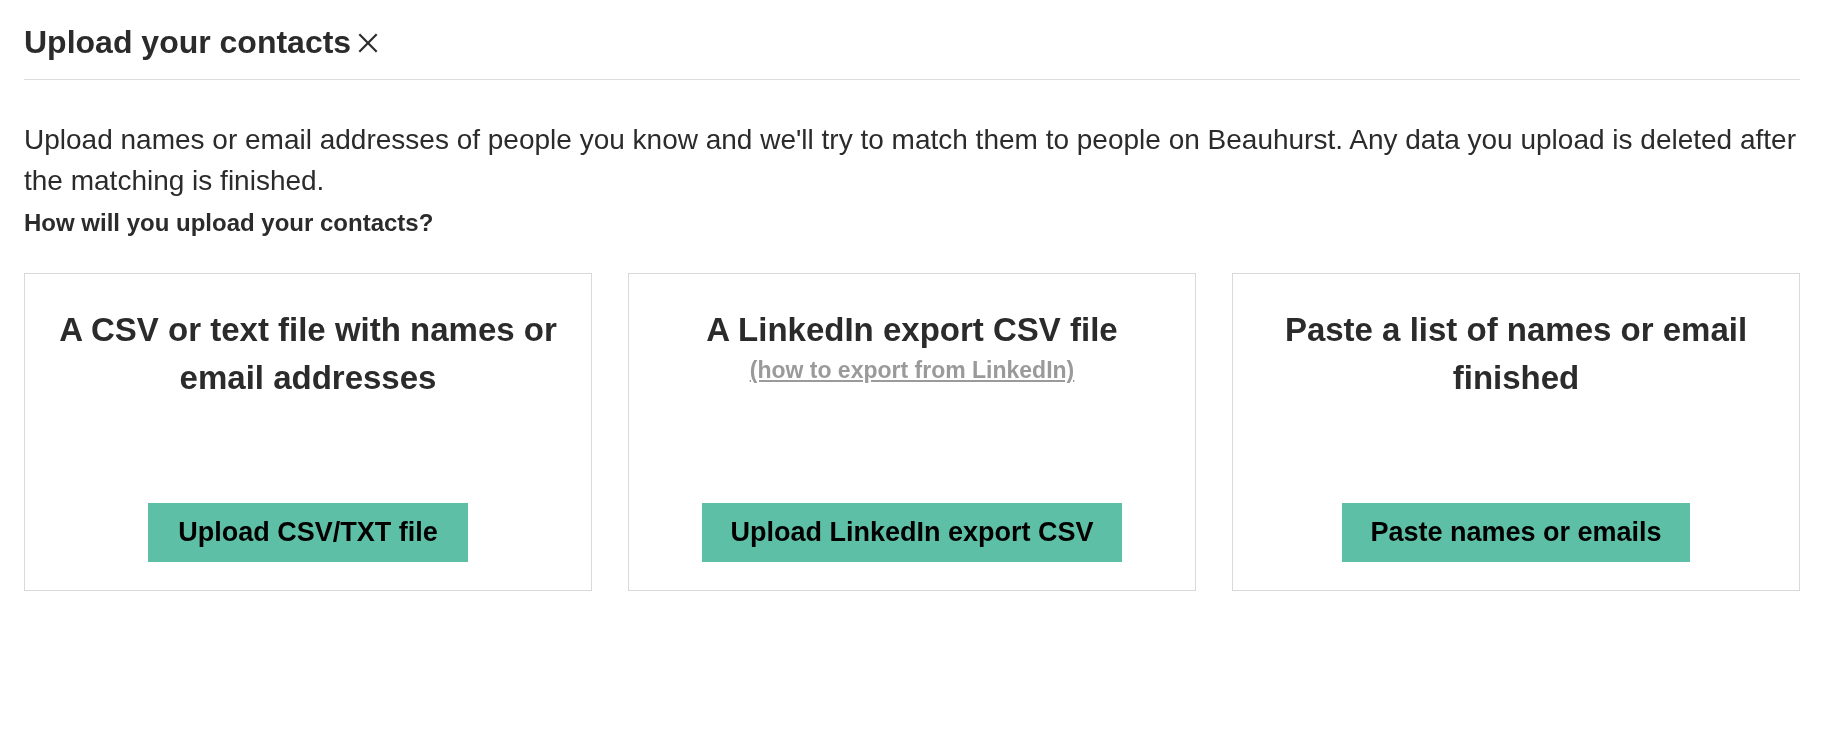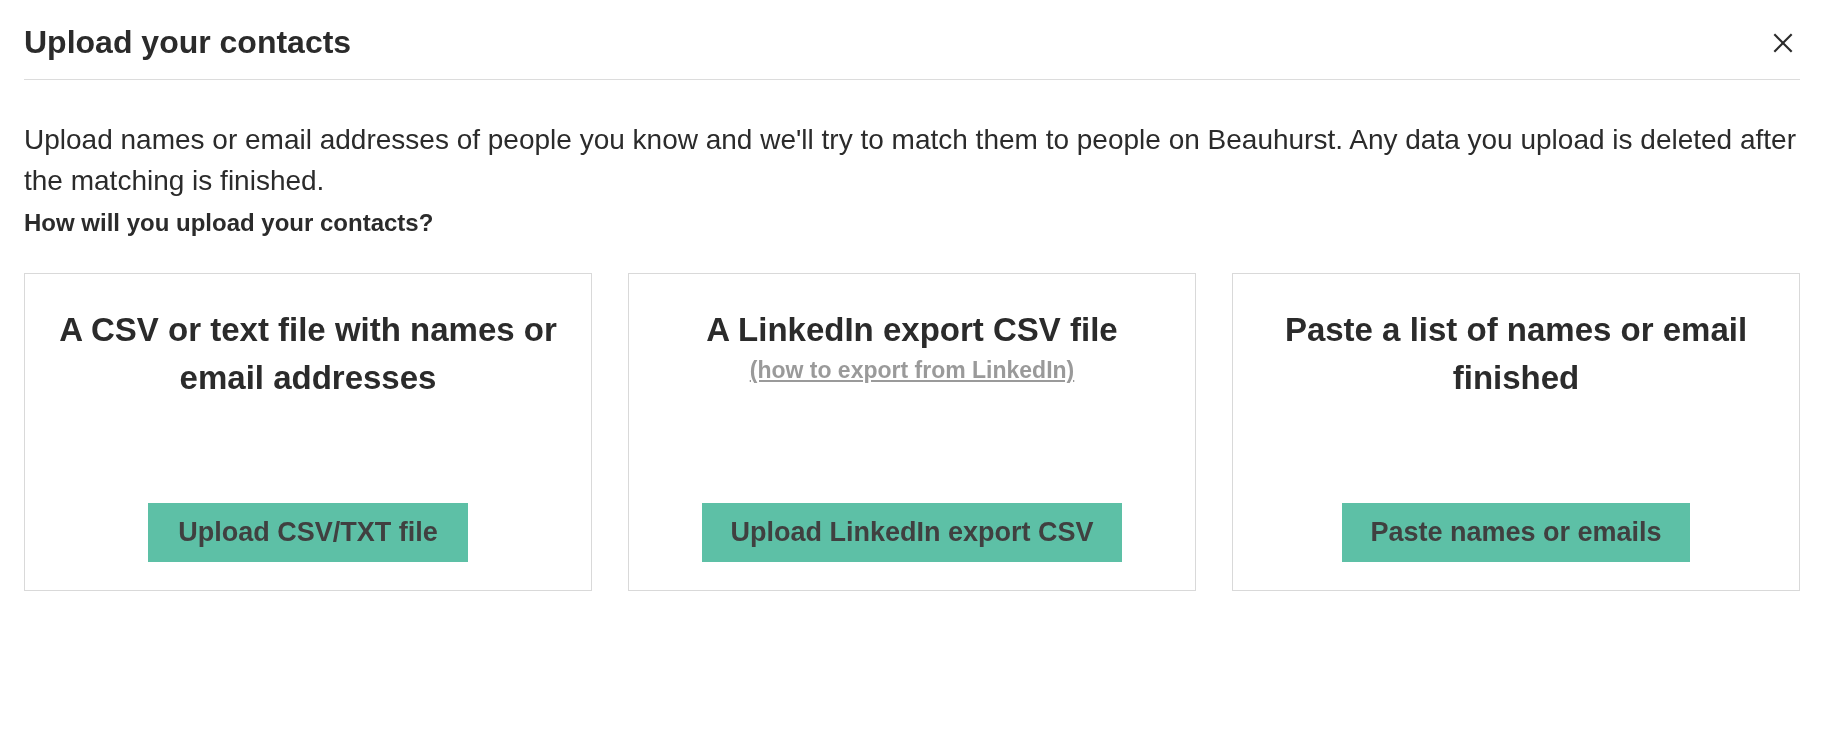--- a/index.html
+++ b/index.html
@@ -9,21 +9,20 @@
     }
     body {
       font-family: -apple-system, BlinkMacSystemFont, "Segoe UI", Helvetica, Arial, sans-serif;
       background: #ffffff;
       color: #2b2b2b;
       padding: 24px;
       width: 1824px;
     }
     .header-row {
       display: flex;
-      justify-content: space-between;
       align-items: center;
       padding-bottom: 18px;
       border-bottom: 1px solid #dcdcdc;
       margin-bottom: 40px;
     }
     .modal-title {
       font-size: 32px;
       font-weight: 600;
       color: #2b2b2b;
     }
@@ -79,21 +78,21 @@
       display: block;
       font-size: 23px;
       font-weight: 600;
       color: #9a9a9a;
       text-decoration: underline;
       line-height: 1.45;
       cursor: pointer;
     }
     .action-button {
       background: #5dc0a6;
-      color: #404040;
+      color: #000000;
       border: none;
       font-size: 27px;
       font-weight: 600;
       padding: 14px 28px;
       cursor: pointer;
       align-self: center;
       min-width: 320px;
     }
     .card-top {
       display: flex;

